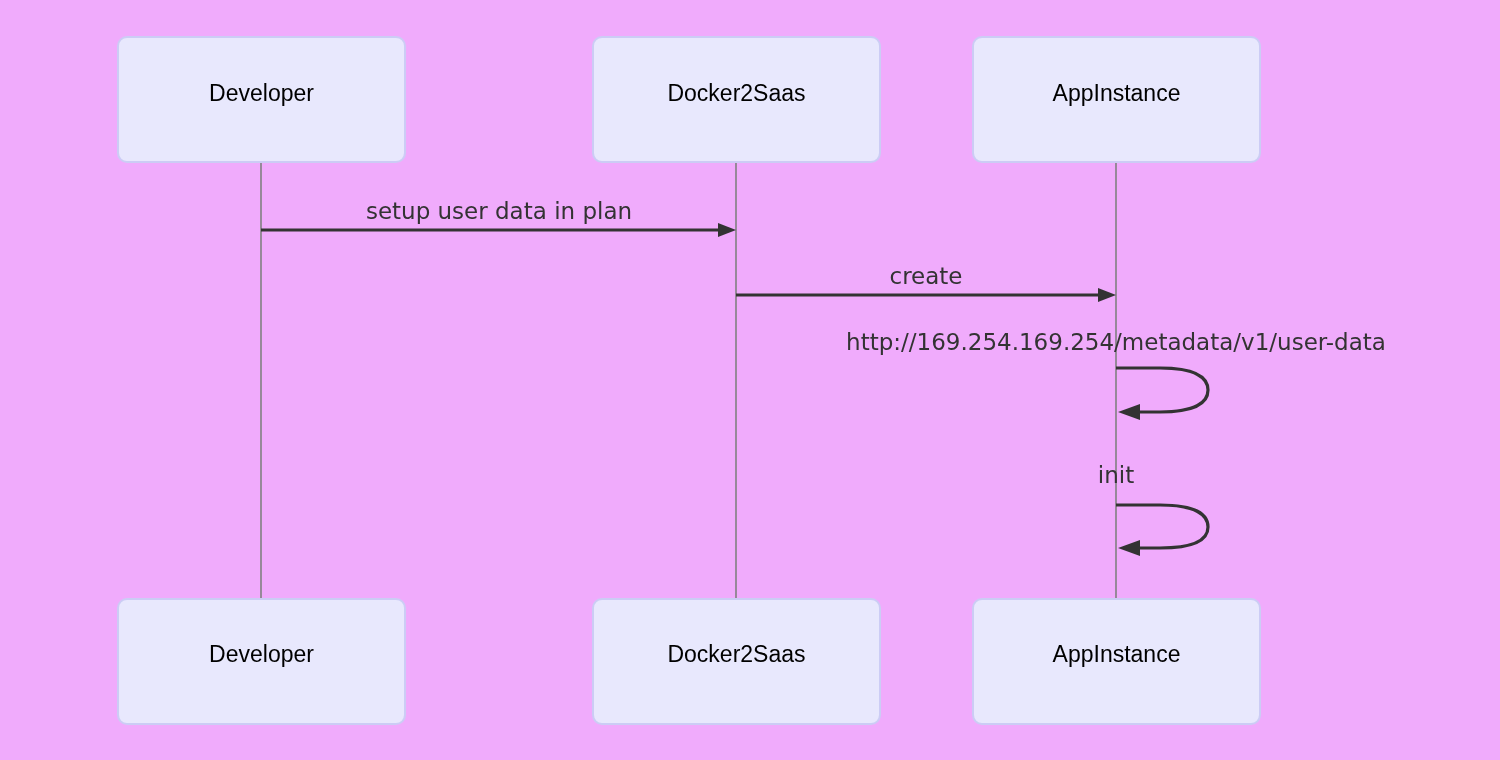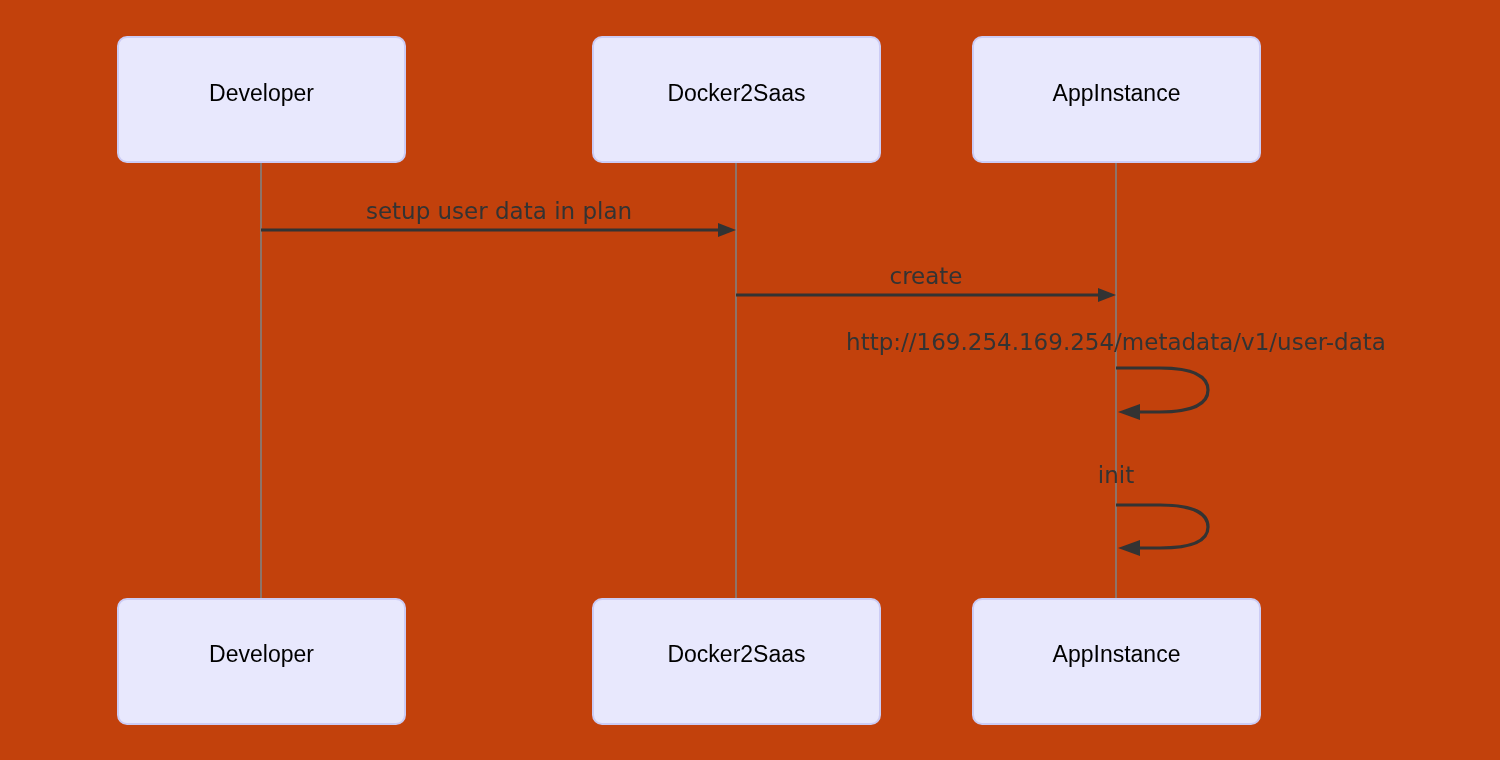--- a/index.html
+++ b/index.html
@@ -11,21 +11,21 @@
   body {
     width: 1500px;
     height: 760px;
     overflow: hidden;
     font-family: "Liberation Sans", sans-serif;
   }
   #canvas {
     position: relative;
     width: 1500px;
     height: 760px;
-    background: #c2410c;
+    background: #f0abfc;
   }
   #diagram-svg {
     position: absolute;
     top: 0;
     left: 0;
     width: 1500px;
     height: 760px;
   }
   .actor-box {
     fill: #E8E8FD;

